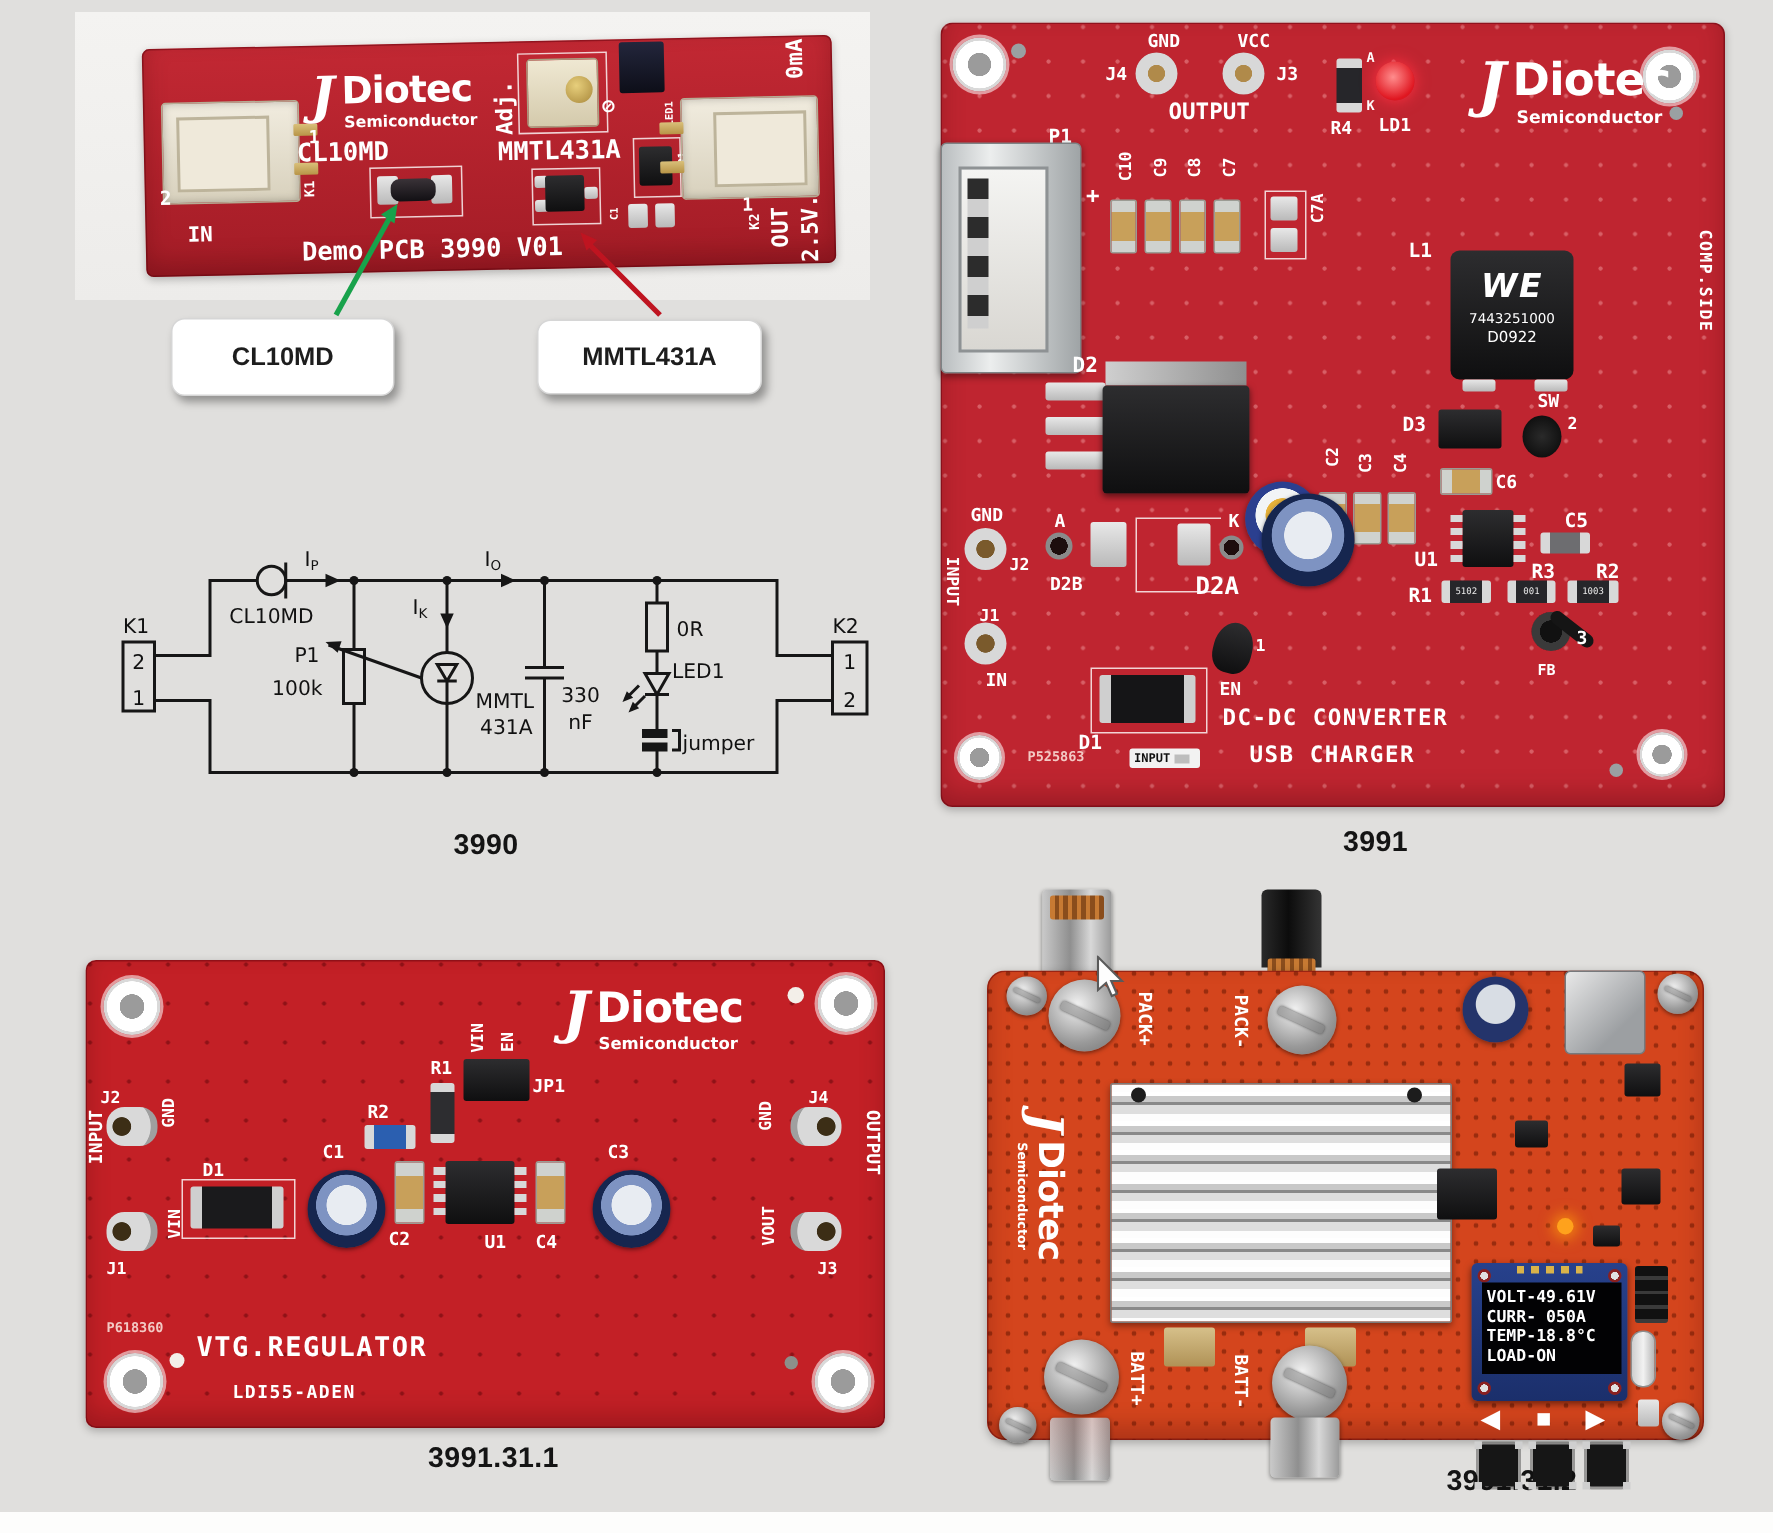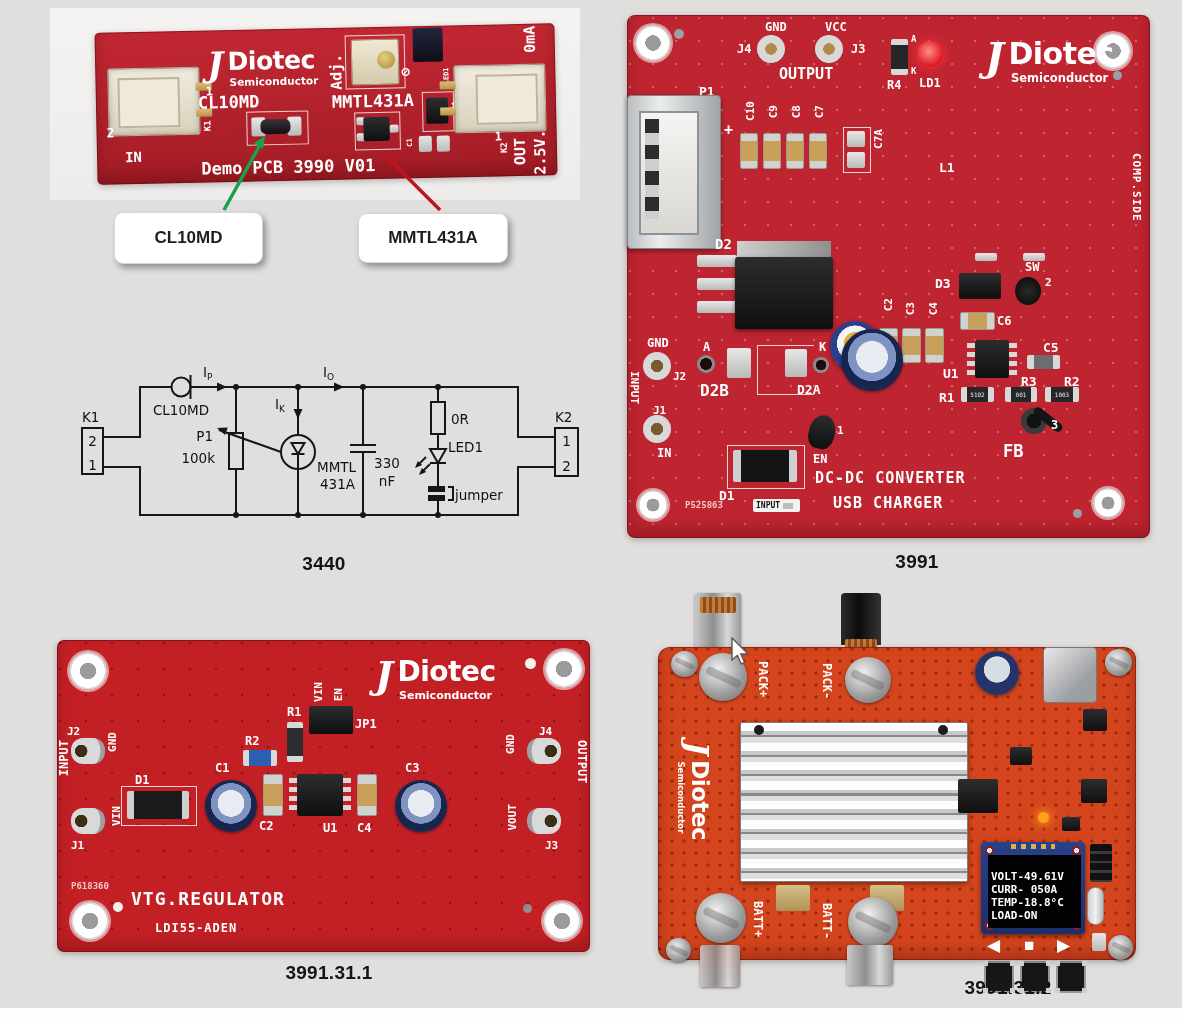--- a/index.html
+++ b/index.html
@@ -221,21 +221,21 @@
     <text x="332" y="141" text-anchor="middle">nF</text>
     <text x="396" y="79">0R</text>
     <text x="393" y="107">LED1</text>
     <text x="400" y="155">jumper</text>
     <text x="500" y="77">K2</text>
     <text x="511.5" y="101" text-anchor="middle">1</text>
     <text x="511.5" y="126" text-anchor="middle">2</text>
   </g>
 </svg>
 
-<div class="caption" style="left:254px;top:553px;">3440</div>
+<div class="caption" style="left:254px;top:553px;">3990</div>
 <div class="caption" style="left:847px;top:551px;">3991</div>
 <div class="caption" style="left:259px;top:962px;">3991.31.1</div>
 <div class="caption" style="left:938px;top:977px;">3991.31.2</div>
 
 <div class="board b3991">
   <div class="hole" style="left:8px;top:10px;width:36px;height:36px;"></div>
   <div class="hole" style="left:468px;top:18px;width:36px;height:36px;"></div>
   <div class="hole" style="left:11px;top:475px;width:30px;height:30px;"></div>
   <div class="hole" style="left:466px;top:473px;width:30px;height:30px;"></div>
   <div class="abs ring" style="left:47px;top:14px;width:10px;height:10px;background:#9aa0a2;"></div>
@@ -276,20 +276,25 @@
   <div class="cap-tan" style="left:113px;top:118px;width:16px;height:34px;"></div>
   <div class="cap-tan" style="left:136px;top:118px;width:16px;height:34px;"></div>
   <div class="cap-tan" style="left:159px;top:118px;width:16px;height:34px;"></div>
   <div class="cap-tan" style="left:182px;top:118px;width:16px;height:34px;"></div>
   <div class="outline" style="left:216px;top:112px;width:26px;height:44px;"></div>
   <div class="pad" style="left:220px;top:116px;width:18px;height:16px;"></div>
   <div class="pad" style="left:220px;top:137px;width:18px;height:16px;"></div>
   <span class="silk vbt" style="left:246px;top:114px;font-size:11px;">C7A</span>
 
   <span class="silk" style="left:312px;top:146px;font-size:13px;">L1</span>
+  <div class="chip-black" style="left:340px;top:152px;width:82px;height:86px;border-radius:6px;text-align:center;color:#fff;font-family:'DejaVu Sans',sans-serif;">
+    <div style="font-weight:bold;font-style:italic;font-size:22px;margin-top:12px;letter-spacing:1px;">WE</div>
+    <div style="font-size:9px;margin-top:4px;">7443251000</div>
+    <div style="font-size:10px;margin-top:2px;">D0922</div>
+  </div>
   <div class="pad" style="left:348px;top:238px;width:22px;height:8px;"></div>
   <div class="pad" style="left:396px;top:238px;width:22px;height:8px;"></div>
 
   <span class="silk" style="left:88px;top:222px;font-size:14px;">D2</span>
   <div class="pad" style="left:70px;top:240px;width:40px;height:12px;"></div>
   <div class="pad" style="left:70px;top:263px;width:40px;height:12px;"></div>
   <div class="pad" style="left:70px;top:286px;width:40px;height:12px;"></div>
   <div class="abs" style="left:110px;top:226px;width:94px;height:16px;background:linear-gradient(90deg,#cfcfcf,#8f8f8f);"></div>
   <div class="chip-black" style="left:108px;top:242px;width:98px;height:72px;border-radius:3px;box-shadow:0 2px 4px rgba(0,0,0,.5);"></div>
 
@@ -326,39 +331,39 @@
       <span>001</span>
     </div>
   <span class="silk" style="left:437px;top:360px;font-size:13px;">R2</span>
   <div class="res" style="left:418px;top:372px;width:34px;height:15px;">
       <span>1003</span>
     </div>
 
   <div class="abs ring" style="left:394px;top:393px;width:26px;height:26px;background:radial-gradient(circle,#111 0 40%,#3a3a3a 41% 70%,#222 71%);"></div>
   <div class="abs" style="left:404px;top:400px;width:34px;height:9px;background:#151515;border-radius:5px;transform:rotate(38deg);"></div>
   <span class="silk" style="left:424px;top:404px;font-size:12px;">3</span>
-  <span class="silk" style="left:376px;top:428px;font-size:17px;">FB</span>
+  <span class="silk" style="left:398px;top:428px;font-size:10px;">FB</span>
 
   <span class="silk" style="left:20px;top:322px;font-size:12px;">GND</span>
   <div class="abs ring" style="left:16px;top:337px;width:28px;height:28px;background:radial-gradient(circle,#7a5a2c 0 30%,#d8d8d8 32% 72%,#a8a8a8 73%);"></div>
   <span class="silk" style="left:46px;top:356px;font-size:11px;">J2</span>
   <span class="silk vtb" style="left:2px;top:356px;font-size:11px;">INPUT</span>
   <span class="silk" style="left:26px;top:390px;font-size:11px;">J1</span>
   <div class="abs ring" style="left:16px;top:400px;width:28px;height:28px;background:radial-gradient(circle,#7a5a2c 0 30%,#d8d8d8 32% 72%,#a8a8a8 73%);"></div>
   <span class="silk" style="left:30px;top:432px;font-size:12px;">IN</span>
 
   <span class="silk" style="left:76px;top:326px;font-size:12px;">A</span>
   <div class="abs ring" style="left:70px;top:340px;width:18px;height:18px;background:radial-gradient(circle,#1d0d0d 0 45%,#8a8a8a 46%);"></div>
   <div class="pad" style="left:100px;top:333px;width:24px;height:30px;"></div>
-  <span class="silk" style="left:73px;top:368px;font-size:16px;">D2B</span>
+  <span class="silk" style="left:73px;top:368px;font-size:12px;">D2B</span>
   <div class="outline" style="left:130px;top:330px;width:56px;height:48px;border-right:none;"></div>
   <span class="silk" style="left:192px;top:326px;font-size:12px;">K</span>
   <div class="pad" style="left:158px;top:334px;width:22px;height:28px;"></div>
   <div class="abs ring" style="left:186px;top:342px;width:16px;height:16px;background:radial-gradient(circle,#1d0d0d 0 45%,#8a8a8a 46%);"></div>
-  <span class="silk" style="left:170px;top:368px;font-size:13px;">D2A</span>
+  <span class="silk" style="left:170px;top:368px;font-size:16px;">D2A</span>
   <div class="bluecap" style="left:214px;top:314px;width:62px;height:62px;"></div>
 
   <div class="outline" style="left:100px;top:430px;width:76px;height:42px;"></div>
   <div class="abs" style="left:106px;top:435px;width:64px;height:32px;background:linear-gradient(90deg,#cfcfcf 0 12%,#151517 12% 88%,#cfcfcf 88%);border-radius:2px;"></div>
   <span class="silk" style="left:92px;top:474px;font-size:13px;">D1</span>
   <div class="chip-black" style="left:182px;top:400px;width:26px;height:34px;border-radius:50% 50% 40% 40%;transform:rotate(14deg);"></div>
   <span class="silk" style="left:210px;top:410px;font-size:11px;">1</span>
   <span class="silk" style="left:186px;top:438px;font-size:12px;">EN</span>
 
   <span class="silk" style="left:188px;top:456px;font-size:15px;letter-spacing:1px;">DC-DC CONVERTER</span>
@@ -471,21 +476,21 @@
     <div class="chip-black" style="left:352px;top:100px;width:22px;height:18px;"></div>
     <div class="abs ring" style="left:380px;top:165px;width:11px;height:11px;background:#ffa21c;box-shadow:0 0 9px 3px #ff9d0caa;"></div>
     <div class="chip-black" style="left:404px;top:170px;width:18px;height:14px;"></div>
 
     <div class="abs" style="left:323px;top:195px;width:104px;height:92px;background:linear-gradient(180deg,#27418c,#1b2f6b);border-radius:4px;box-shadow:0 2px 5px rgba(0,0,0,.5);">
       <div class="abs" style="left:30px;top:2px;width:44px;height:5px;background:repeating-linear-gradient(90deg,#d9b34a 0 5px,#27418c 5px 10px);"></div>
       <div class="abs ring" style="left:4px;top:4px;width:9px;height:9px;background:radial-gradient(circle,#e0e0e0 0 40%,#8a2020 42%);"></div>
       <div class="abs ring" style="left:91px;top:4px;width:9px;height:9px;background:radial-gradient(circle,#e0e0e0 0 40%,#8a2020 42%);"></div>
       <div class="abs ring" style="left:4px;top:79px;width:9px;height:9px;background:radial-gradient(circle,#e0e0e0 0 40%,#8a2020 42%);"></div>
       <div class="abs ring" style="left:91px;top:79px;width:9px;height:9px;background:radial-gradient(circle,#e0e0e0 0 40%,#8a2020 42%);"></div>
-      <div class="abs" style="left:7px;top:13px;width:90px;height:58px;background:#020204;padding:15px 0 0 3px;overflow:hidden;">
+      <div class="abs" style="left:7px;top:13px;width:90px;height:58px;background:#020204;padding:3px 0 0 3px;overflow:hidden;">
         <div class="oledtxt">VOLT-49.61V</div>
         <div class="oledtxt">CURR- 050A</div>
         <div class="oledtxt">TEMP-18.8°C</div>
         <div class="oledtxt">LOAD-ON</div>
       </div>
     </div>
     <div class="chip-black" style="left:432px;top:197px;width:22px;height:38px;background:repeating-linear-gradient(180deg,#111 0 7px,#3a3a3a 7px 9.5px);"></div>
     <div class="abs" style="left:429px;top:240px;width:15px;height:36px;background:linear-gradient(90deg,#cfcfcf,#f2f2f2 50%,#b5b5b5);border-radius:8px;border:1px solid #8e8e8e;"></div>
 
     <span class="btn-glyph" style="left:329px;top:290px;">◀</span>

